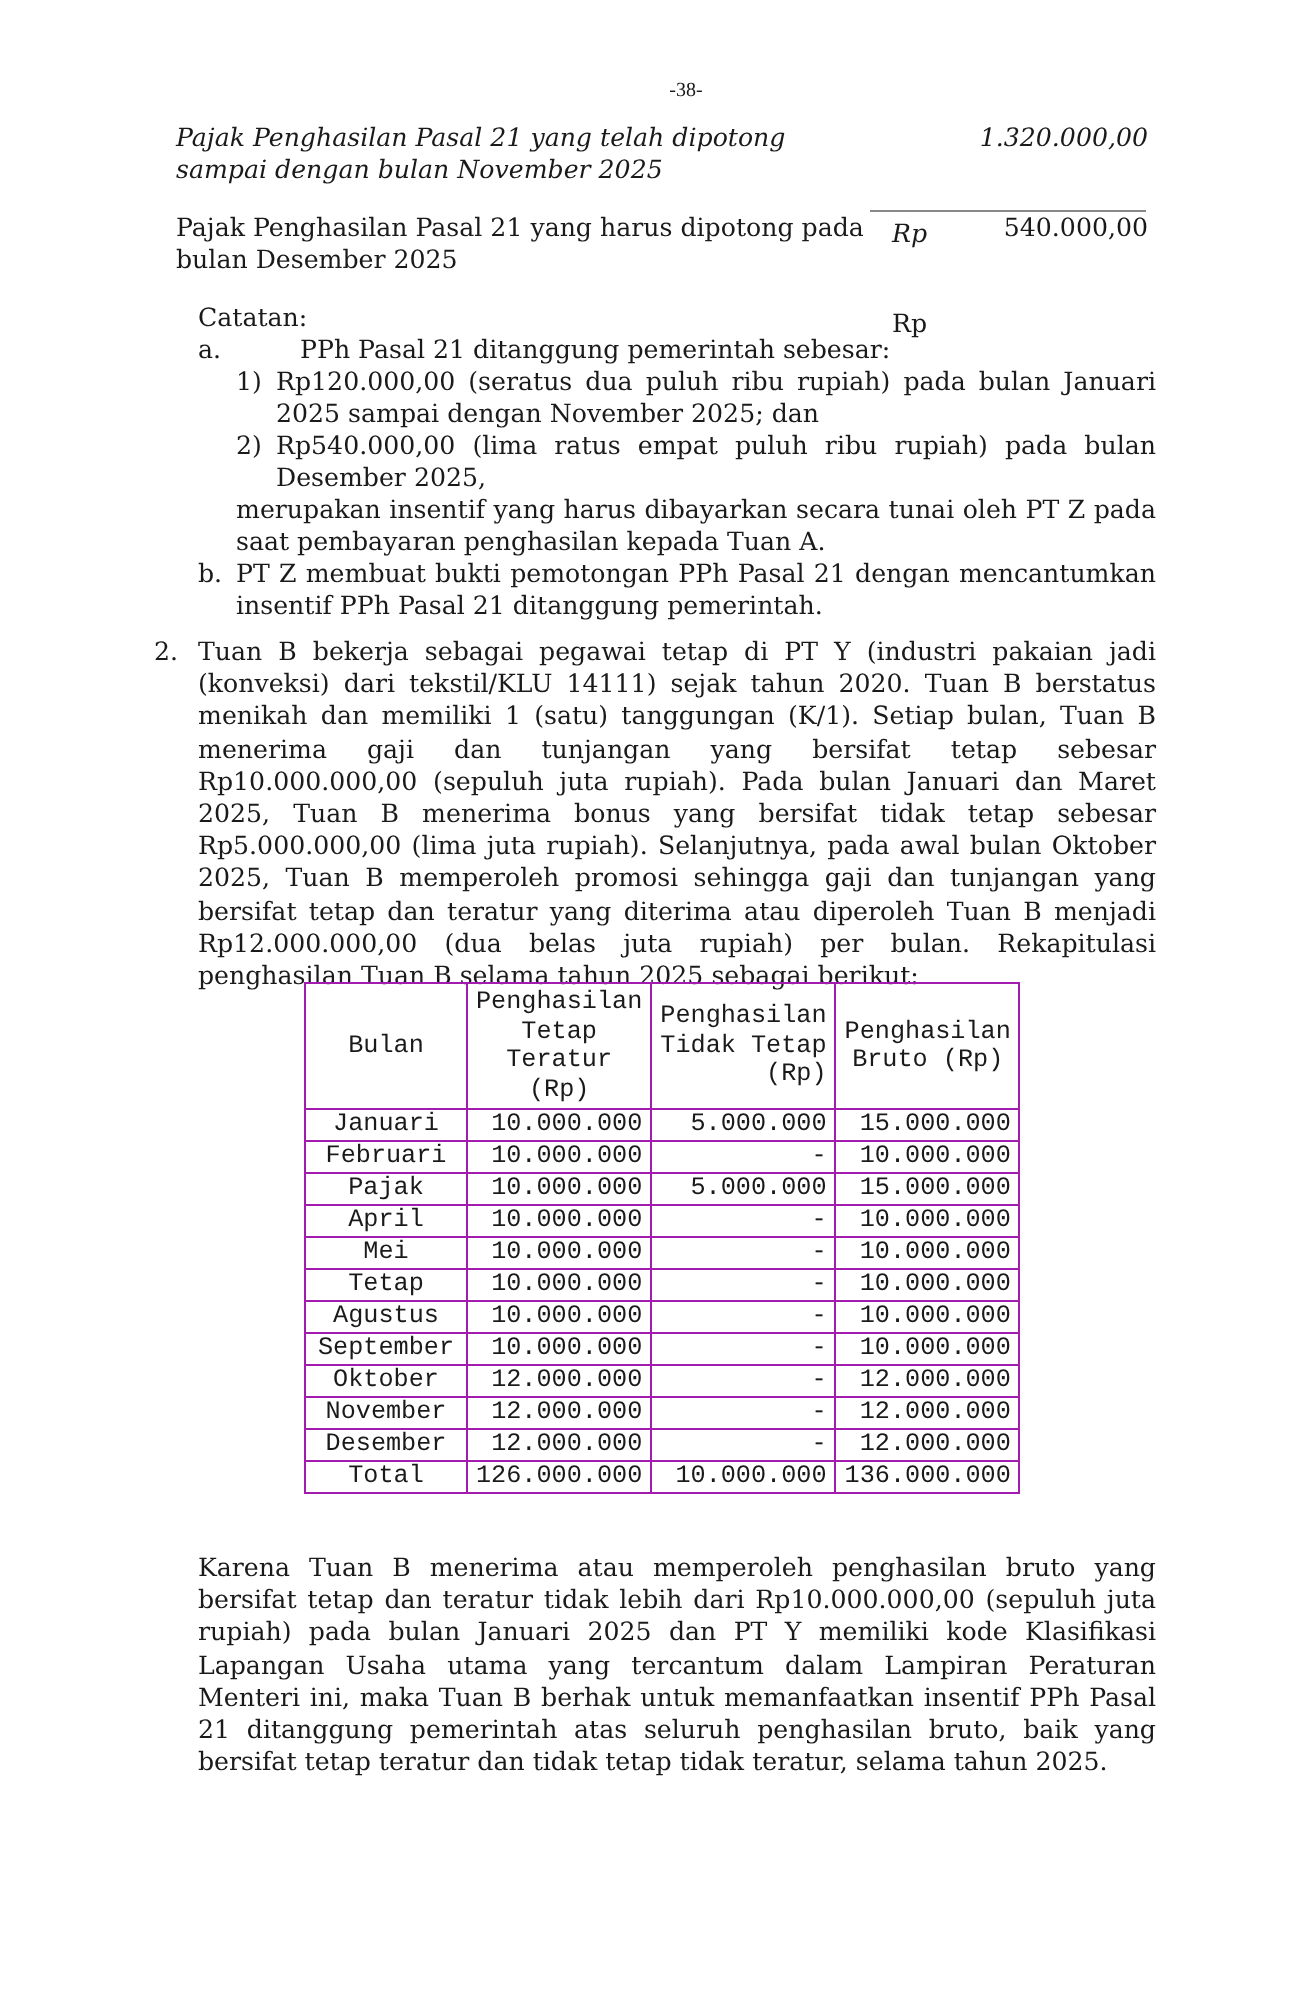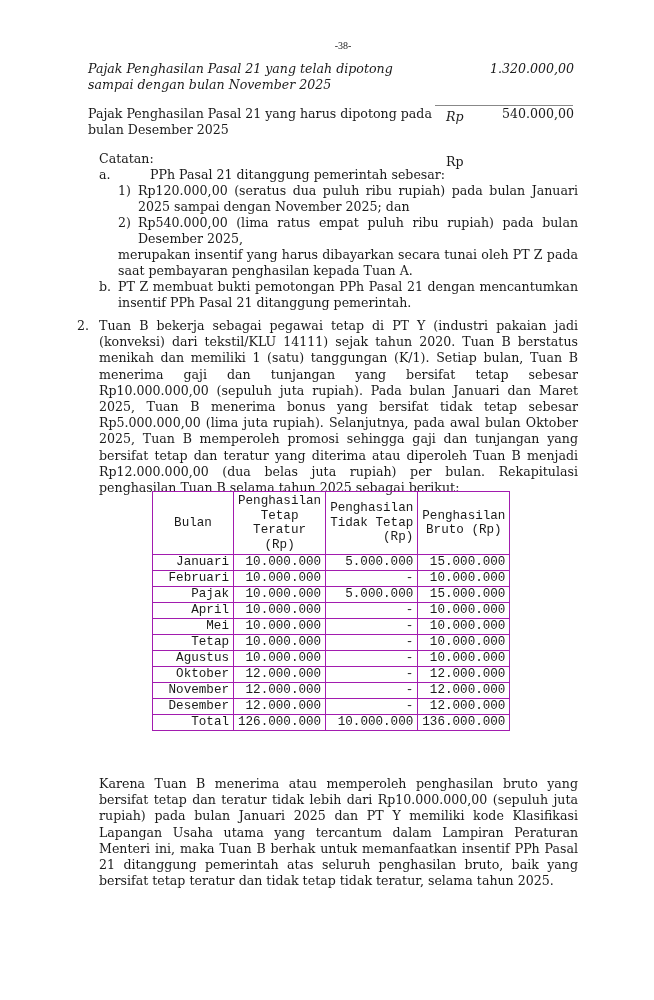--- a/index.html
+++ b/index.html
@@ -21,21 +21,21 @@
   .para { position: absolute; }
   table.rekap {
     position: absolute; left: 152px; top: 491px;
     border-collapse: collapse;
     font-size: 12.6px; line-height: 15px;
   }
   table.rekap th, table.rekap td {
     border: 1px solid #a21caf; padding: 0 4px; height: 15px; font-family: Liberation Mono, monospace;
   }
   table.rekap th { font-weight: normal; text-align: center; vertical-align: middle; line-height: 14.5px; padding: 2px 4px; }
-  table.rekap td.month { text-align: right; width: 72px; margin-left: 32px; }
+  table.rekap td.month { text-align: center; width: 72px; margin-left: 32px; }
   table.rekap td.num { text-align: right; }
   table.rekap th.c1 { width: 72px; }
   table.rekap th.c2 { width: 80px; }
   table.rekap th.c3 { width: 80px; text-align: right; }
   table.rekap th.c4 { width: 78px; }
 </style>
 </head>
 <body>
 
 <div class="abs page-num">-38-</div>
@@ -119,20 +119,26 @@
         <td class="num">-</td>
         <td class="num">10.000.000</td>
       </tr>
       <tr>
         <td class="month">Agustus</td>
         <td class="num">10.000.000</td>
         <td class="num">-</td>
         <td class="num">10.000.000</td>
       </tr>
       <tr>
+        <td class="month">September</td>
+        <td class="num">10.000.000</td>
+        <td class="num">-</td>
+        <td class="num">10.000.000</td>
+      </tr>
+      <tr>
         <td class="month">Oktober</td>
         <td class="num">12.000.000</td>
         <td class="num">-</td>
         <td class="num">12.000.000</td>
       </tr>
       <tr>
         <td class="month">November</td>
         <td class="num">12.000.000</td>
         <td class="num">-</td>
         <td class="num">12.000.000</td>

